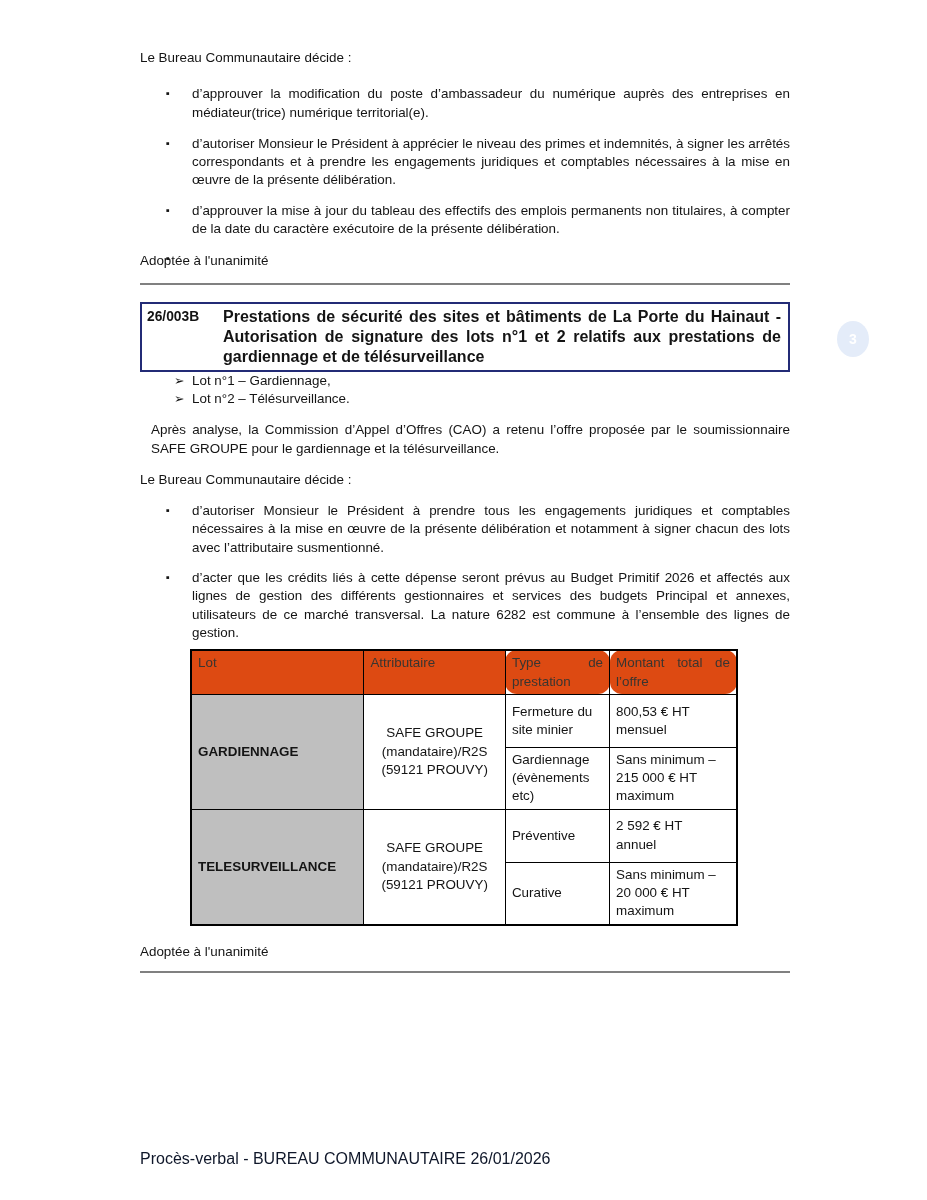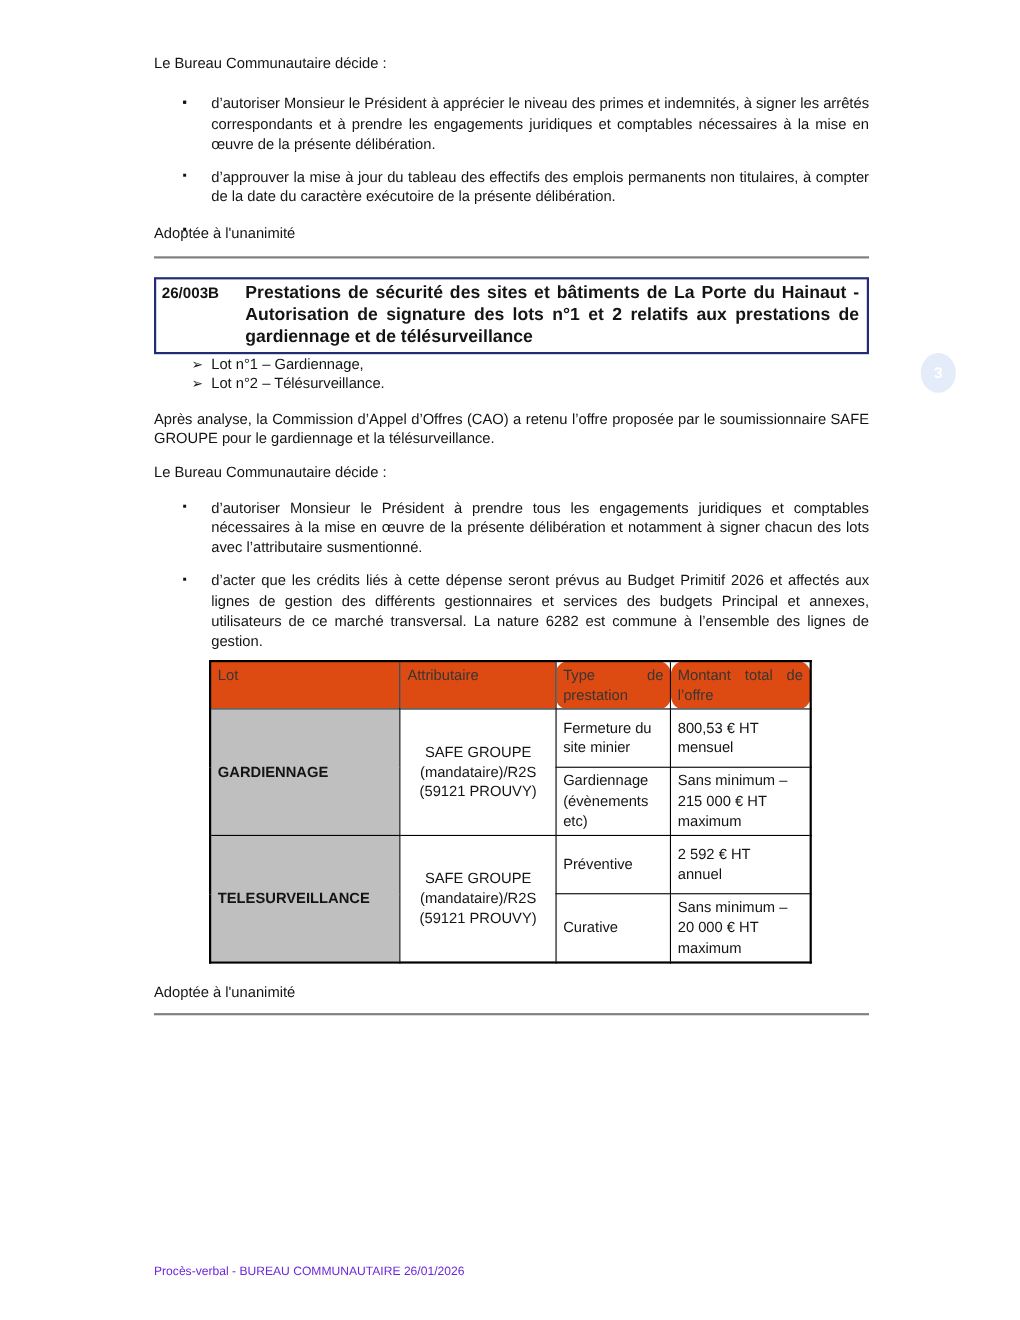--- a/index.html
+++ b/index.html
@@ -62,21 +62,21 @@
   }
   .delib-title {
     flex:1;
     font-weight:bold;
     font-size:16px;
     line-height:20px;
     text-align:justify;
     padding-right:2px;
   }
   .para1 { margin-top:15px; }
-  .para2 { margin-top:13px; }
+  .para2 { margin-top:13px;margin-left:11px; }
   .decide { margin-top:13px; margin-bottom:13px; }
   .mt-adopted2 { margin-top:17px; }
   .rule2 { margin-top:10px; }
 
   table.offres {
     border-collapse:collapse;
     table-layout:fixed;
     width:548px;
     margin-left:50px;
     margin-top:7px;
@@ -114,22 +114,22 @@
   }
   td.ptype, td.montant {
     vertical-align:middle;
     white-space:pre-line;
   }
   tr.sub { height:53px; }
 
   .footer {
     position:absolute;
     left:140px; top:1150px;
-    font-size:11px;
-    color:#6d28d9;
+    font-size:16px;
+    color:#0f172a;
   }
   .page-bubble {
     position:absolute;
     left:837px; top:321px;
     width:32px; height:36px;
     border-radius:50%;
     background:var(--bubble-bg);
     color:var(--bubble-text);
     display:flex; align-items:center; justify-content:center;
     font-size:14px; font-weight:bold;
@@ -139,20 +139,21 @@
 <body>
 
 <div class="page">
   <div class="content">
 
     <p class="para intro">Le Bureau Communautaire décide :</p>
 
     <div>
       <div class="bullet">
         <span class="bmark">▪</span>
+        <span>d’approuver la modification du poste d’ambassadeur du numérique auprès des entreprises en médiateur(trice) numérique territorial(e).</span>
       </div>
       <div class="bullet" style="margin-bottom:12px;">
         <span class="bmark">▪</span>
         <span>d’autoriser Monsieur le Président à apprécier le niveau des primes et indemnités, à signer les arrêtés correspondants et à prendre les engagements juridiques et comptables nécessaires à la mise en œuvre de la présente délibération.</span>
       </div>
       <div class="bullet" style="margin-bottom:12px;">
         <span class="bmark">▪</span>
         <span>d’approuver la mise à jour du tableau des effectifs des emplois permanents non titulaires, à compter de la date du caractère exécutoire de la présente délibération.</span>
       </div>
       <div class="bullet" style="margin-bottom:14px;">

